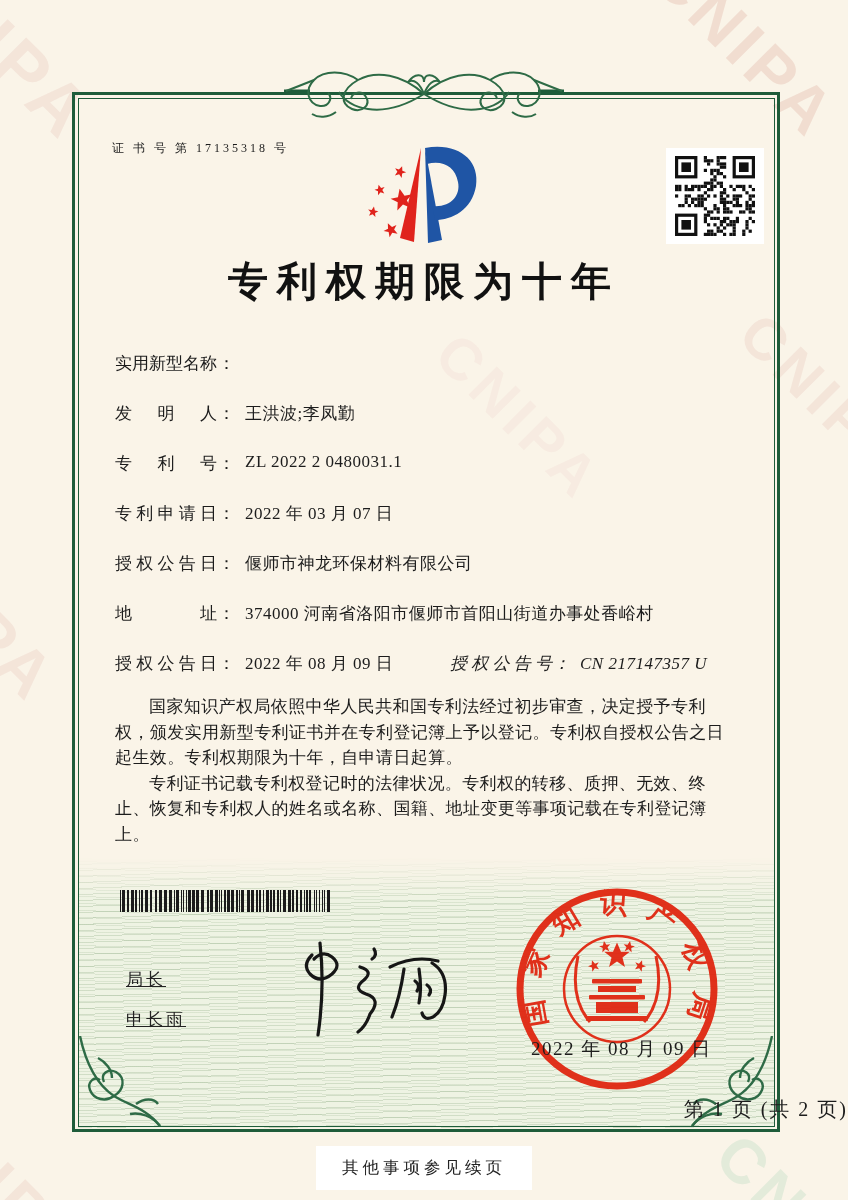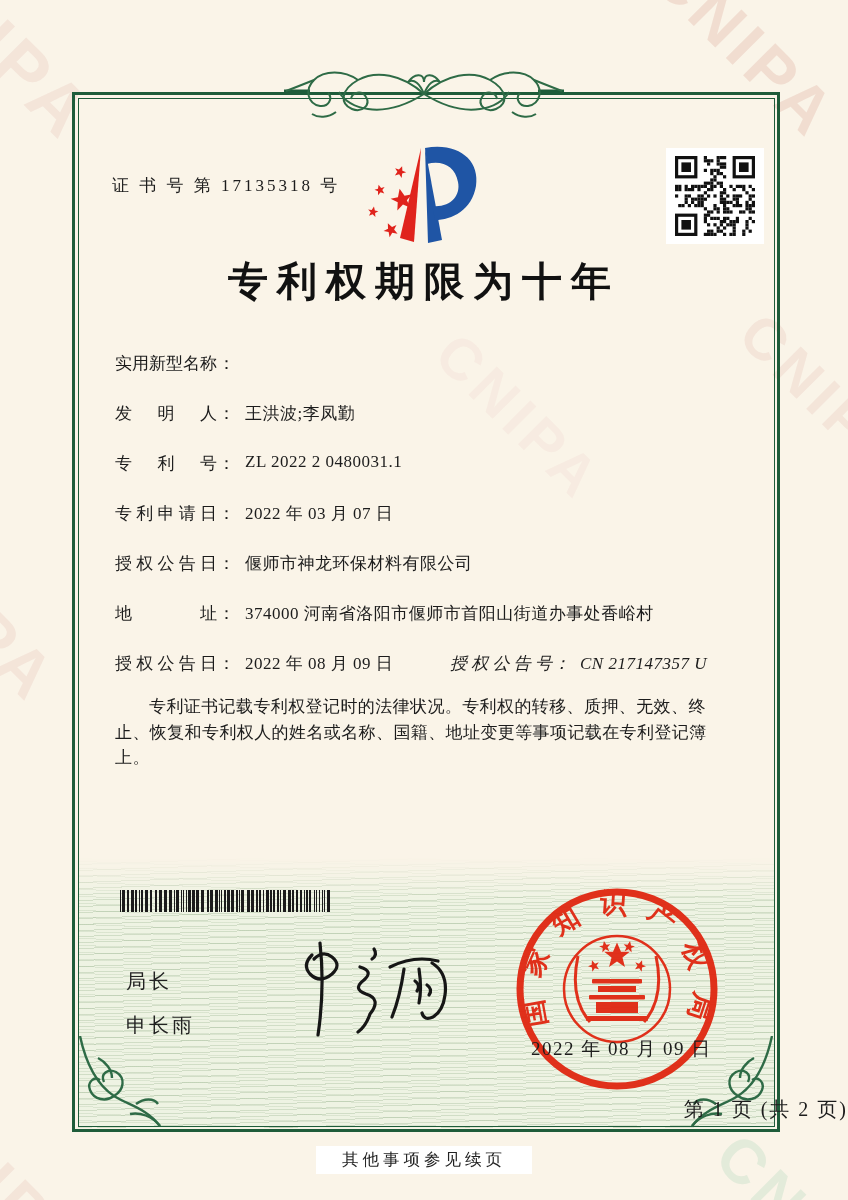--- a/index.html
+++ b/index.html
@@ -30,21 +30,21 @@
 
   
   .frame{position:absolute;left:72px;top:92px;width:708px;height:1040px;
          border:3px solid var(--border_green,#1e5c3a);box-sizing:border-box;}
   .frame-inner{position:absolute;inset:2.5px;border:1px solid var(--border_green,#1e5c3a);}
 
   .orn-top{position:absolute;left:284px;top:60px;width:280px;height:64px;}
   .orn-bl{position:absolute;left:78px;top:1036px;width:92px;height:96px;transform:scaleX(-1);}
   .orn-br{position:absolute;left:682px;top:1036px;width:92px;height:96px;}
 
-  .cert-no{position:absolute;left:112px;top:140px;font-size:17px;letter-spacing:3px;margin-top:34px;}
+  .cert-no{position:absolute;left:112px;top:140px;font-size:12px;letter-spacing:3px;}
   .logo{position:absolute;left:358px;top:142px;}
   .qr-box{position:absolute;left:666px;top:148px;width:98px;height:96px;background:#fff;}
   .qr-box svg{position:absolute;left:9px;top:8px;}
 
   .title{position:absolute;left:0;right:0;top:254px;text-align:center;
          font-size:40px;font-weight:700;letter-spacing:9px;color:#111;}
 
   .fields{position:absolute;left:115px;top:352px;width:626px;font-size:17px;}
   .frow{height:50px;display:flex;align-items:flex-start;position:relative;}
   .flabel{display:inline-block;width:102px;text-align:justify;text-align-last:justify;
@@ -52,33 +52,33 @@
   .fcolon{margin-left:1px;}
   .fvalue{margin-left:10px;letter-spacing:.5px;}
   .pair2{position:absolute;left:335px;display:flex;align-items:center;font-style:italic;}
 
   .body-text{position:absolute;left:115px;top:694px;width:624px;font-size:17px;
              line-height:25.5px;letter-spacing:.4px;}
   .body-text p{margin:0;text-indent:2em;}
 
   .barcode{position:absolute;left:120px;top:890px;}
 
-  .director{position:absolute;left:126px;top:968px;font-size:20px;letter-spacing:3px;
-            font-family:"Liberation Sans","DejaVu Sans",sans-serif;color:#222;}
+  .director{position:absolute;left:126px;top:968px;font-size:17px;letter-spacing:3px;
+            font-family:"Liberation Sans","DejaVu Sans",sans-serif;color:#222;text-decoration:underline;}
   .director div{margin-bottom:17px;}
   .signature{position:absolute;left:268px;top:933px;}
 
   .seal{position:absolute;left:512px;top:884px;opacity:.94;}
   .seal-date{position:absolute;left:531px;top:1036px;font-size:19px;letter-spacing:1.5px;
              color:#1d1d1d;z-index:5;}
 
   .page-num{position:absolute;left:0;right:0;top:1096px;text-align:right;
             font-size:20px;letter-spacing:2px;}
   .cont-note{position:absolute;left:50%;transform:translateX(-50%);top:1146px;
-             background:#fff;padding:3px 26px;font-size:16.5px;letter-spacing:4px;color:#222;}
+             background:#fff;padding:11px 26px;font-size:16.5px;letter-spacing:4px;color:#222;}
 </style>
 </head>
 <body>
 
 <div class="page">
 
   <svg width="0" height="0" style="position:absolute">
     <defs>
       <path id="star10" d="M0,-10 2.94,-3.09 9.51,-3.09 4.05,1.18 5.88,8.09 0,4 -5.88,8.09 -4.05,1.18 -9.51,-3.09 -2.94,-3.09 Z"></path>
       <g id="corner-orn" stroke="var(--ornament_green,#2e6b46)" fill="none" stroke-width="2.4">
@@ -365,20 +365,21 @@
       <span class="fvalue">2022 年 08 月 09 日</span>
       <span class="pair2">
         <span class="flabel">授权公告号</span>
           <span class="fcolon">：</span>
         <span class="fvalue">CN 217147357 U</span>
       </span>
     </div>
   </div>
 
   <div class="body-text">
+    <p>国家知识产权局依照中华人民共和国专利法经过初步审查，决定授予专利权，颁发实用新型专利证书并在专利登记簿上予以登记。专利权自授权公告之日起生效。专利权期限为十年，自申请日起算。</p>
     <p>专利证书记载专利权登记时的法律状况。专利权的转移、质押、无效、终止、恢复和专利权人的姓名或名称、国籍、地址变更等事项记载在专利登记簿上。</p>
   </div>
 
   <svg id="barcode-svg" class="barcode" width="214" height="22" viewBox="0 0 214 22">
       <rect x="0" y="0" width="1" height="22" fill="#1b1b1b"></rect>
       <rect x="2" y="0" width="3" height="22" fill="#1b1b1b"></rect>
       <rect x="7" y="0" width="2" height="22" fill="#1b1b1b"></rect>
       <rect x="11" y="0" width="3" height="22" fill="#1b1b1b"></rect>
       <rect x="15" y="0" width="2" height="22" fill="#1b1b1b"></rect>
       <rect x="19" y="0" width="1" height="22" fill="#1b1b1b"></rect>

